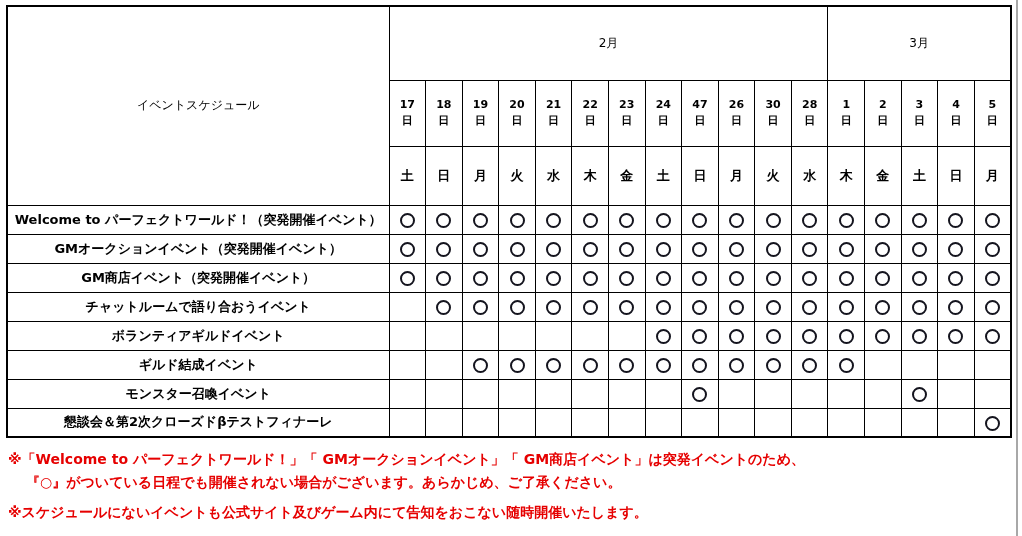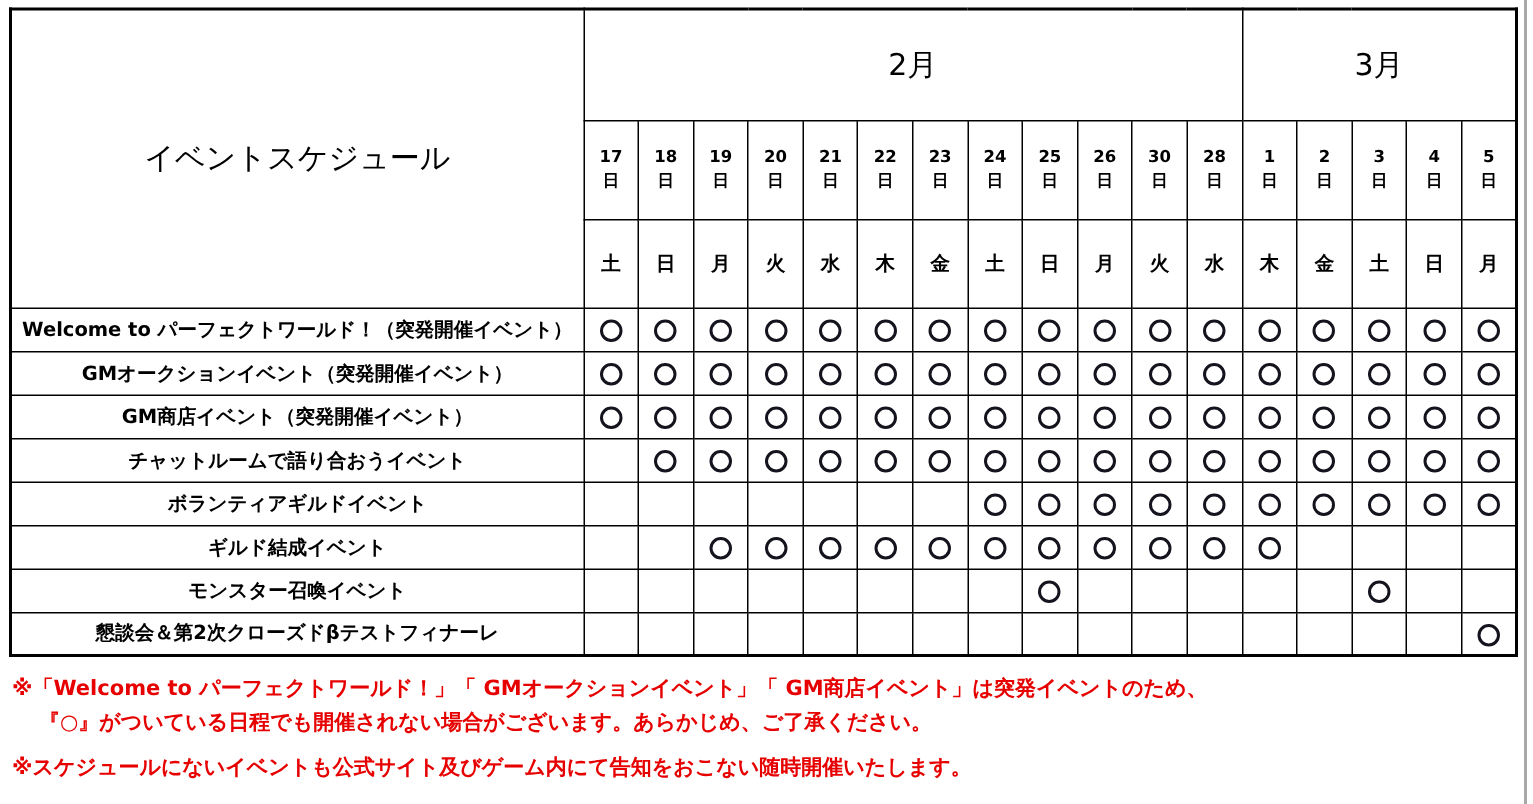--- a/index.html
+++ b/index.html
@@ -20,21 +20,21 @@
   }
   table.schedule th, table.schedule td{
     border:1px solid #000;
     padding:0;
     text-align:center;vertical-align:middle;
     overflow:hidden;white-space:nowrap;
     background:#fff;
     color:#000;
   }
   tr.month-row{height:74px;}
-  tr.month-row th{font-size:20px;font-weight:normal;}
+  tr.month-row th{font-size:12px;font-weight:normal;}
   th.corner{font-size:14px;font-weight:normal;}
   tr.date-row{height:66px;}
   tr.date-row th{font-size:11px;font-weight:bold;line-height:1.45;}
   tr.day-row{height:59px;}
   tr.day-row th{font-size:13px;font-weight:bold;}
   tr.event-row{height:29px;}
   td.event-label{
     text-align:left;font-size:13px;font-weight:bold;
     padding-left:7px;letter-spacing:0;
   }
@@ -111,21 +111,21 @@
         </th>
         <th>
           <div>23</div>
           <div>日</div>
         </th>
         <th>
           <div>24</div>
           <div>日</div>
         </th>
         <th>
-          <div>25</div>
+          <div>47</div>
           <div>日</div>
         </th>
         <th>
           <div>26</div>
           <div>日</div>
         </th>
         <th>
           <div>30</div>
           <div>日</div>
         </th>

